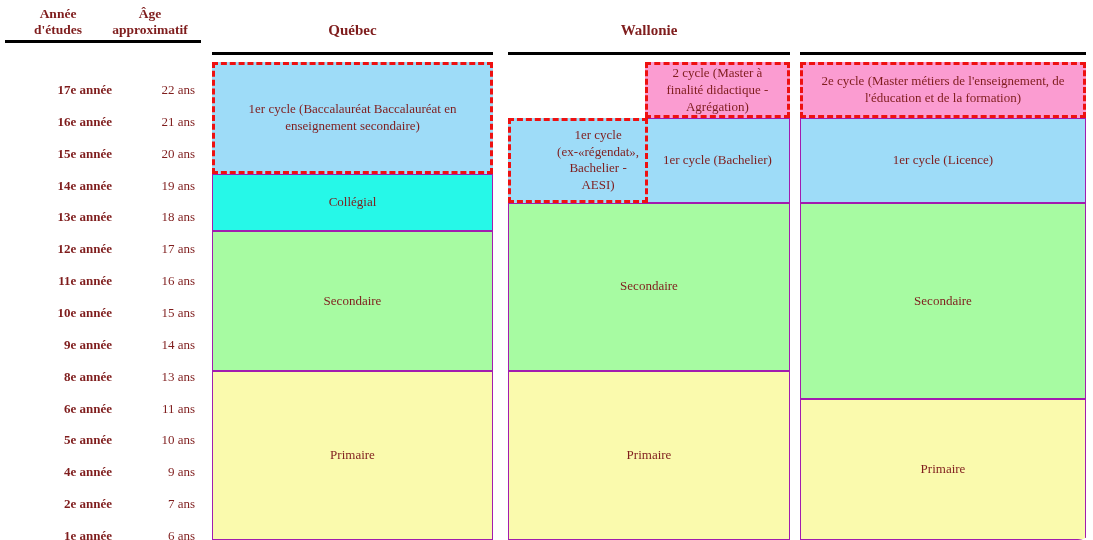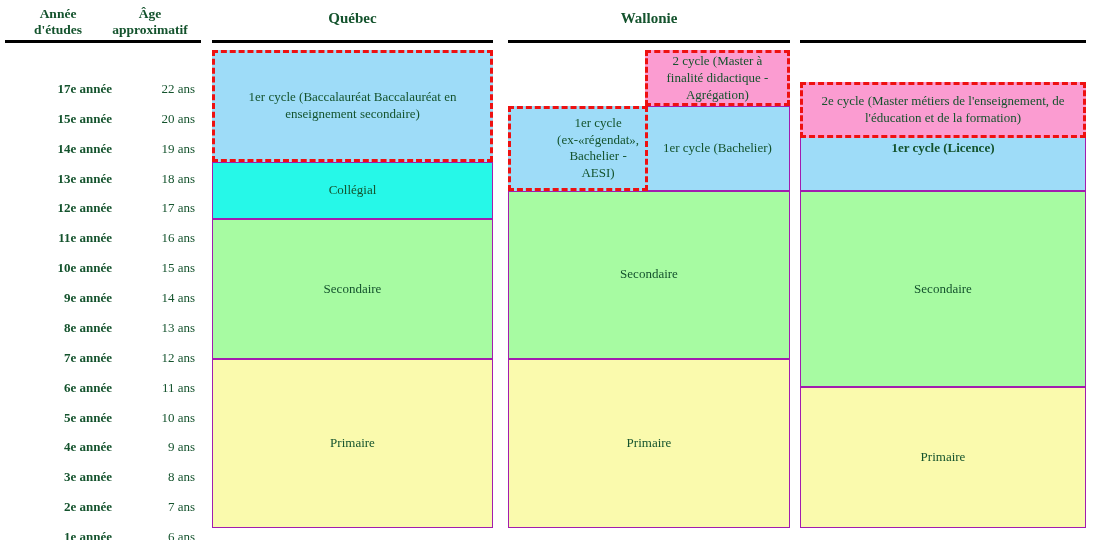--- a/index.html
+++ b/index.html
@@ -1,33 +1,33 @@
 <!DOCTYPE html>
 <html><head>
 <meta charset="utf-8">
 <style>
   html,body{margin:0;padding:0;background:#ffffff;}
   .canvas{
     position:relative;width:1093px;height:540px;background:#ffffff;
-    font-family:"Liberation Serif","DejaVu Serif",serif;color:#14532d;overflow:hidden;border-radius:15px;
+    font-family:"Liberation Serif","DejaVu Serif",serif;color:#7f1d1d;overflow:hidden;border-radius:15px;
   }
   
   .lt{position:absolute;left:5px;top:0;width:198px;height:540px;}
   .lt-h{position:absolute;top:6px;font-weight:bold;font-size:13.5px;line-height:1.22;
         text-align:center;white-space:pre-line;}
   .lt-h1{left:3px;width:100px;}
   .lt-h2{left:90px;width:110px;}
   .lt-rule{position:absolute;left:0;top:40px;width:196px;height:3px;background:#000;}
   .lt-rows{position:absolute;left:0;top:50px;width:198px;height:478px;
            display:flex;flex-direction:column;margin-top:24px;}
   .lt-row{flex:1;display:flex;align-items:center;font-size:13px;}
   .lt-row .y{width:107px;text-align:right;font-weight:bold;}
   .lt-row .a{flex:1;text-align:right;padding-right:8px;}
   
-  .col{position:absolute;top:0;height:392px;}
+  .col{position:absolute;top:12px;height:392px;}
   .col-header{position:absolute;top:10px;left:0;width:100%;text-align:center;
               font-weight:bold;font-size:15px;}
   .col-rule{position:absolute;left:0;top:40px;width:100%;height:3px;background:#000;}
   .col-body{position:absolute;left:0;top:50px;width:100%;height:478px;}
   
   .seg{position:absolute;box-sizing:border-box;display:flex;align-items:center;
        justify-content:center;text-align:center;font-size:13px;line-height:1.3;}
   .seg.solid{border:1px solid #a21caf;z-index:1;}
   .seg.dashed{border:3px dashed #ee1111;z-index:2;}
   .seg-label{padding:2px 9px;}
@@ -40,20 +40,24 @@
   <div class="lt">
     <div class="lt-h lt-h1">Année
 d'études</div>
     <div class="lt-h lt-h2">Âge
 approximatif</div>
     <div class="lt-rule"></div>
     <div class="lt-rows" id="lt-rows">
         <div class="lt-row">
           <span class="y">17e année</span>
           <span class="a">22 ans</span>
+        </div>
+        <div class="lt-row">
+          <span class="y">16e année</span>
+          <span class="a">21 ans</span>
         </div>
         <div class="lt-row">
           <span class="y">15e année</span>
           <span class="a">20 ans</span>
         </div>
         <div class="lt-row">
           <span class="y">14e année</span>
           <span class="a">19 ans</span>
         </div>
         <div class="lt-row">
@@ -74,38 +78,30 @@
         </div>
         <div class="lt-row">
           <span class="y">9e année</span>
           <span class="a">14 ans</span>
         </div>
         <div class="lt-row">
           <span class="y">8e année</span>
           <span class="a">13 ans</span>
         </div>
         <div class="lt-row">
-          <span class="y">7e année</span>
-          <span class="a">12 ans</span>
-        </div>
-        <div class="lt-row">
           <span class="y">6e année</span>
           <span class="a">11 ans</span>
         </div>
         <div class="lt-row">
           <span class="y">5e année</span>
           <span class="a">10 ans</span>
         </div>
         <div class="lt-row">
           <span class="y">4e année</span>
           <span class="a">9 ans</span>
-        </div>
-        <div class="lt-row">
-          <span class="y">3e année</span>
-          <span class="a">8 ans</span>
         </div>
         <div class="lt-row">
           <span class="y">2e année</span>
           <span class="a">7 ans</span>
         </div>
         <div class="lt-row">
           <span class="y">1e année</span>
           <span class="a">6 ans</span>
         </div>
       </div>
@@ -148,24 +144,24 @@
         </div>
         <div class="seg solid" style="top: 309.294px; height: 168.706px; left: 0px; width: 100%; background: rgb(250, 250, 173);">
           <div class="seg-label">Primaire</div>
         </div>
       </div>
   </div>
 
   <div class="col" id="col-2" style="left:800px;width:286px">
     <div class="col-rule"></div>
     <div class="col-body">
-        <div class="seg dashed" style="top: 0px; height: 56.2353px; left: 0px; width: 100%; background: rgb(251, 156, 209); margin-top: 32px;">
+        <div class="seg dashed" style="top: 0px; height: 56.2353px; left: 0px; width: 100%; background: rgb(251, 156, 209);">
           <div class="seg-label">2e cycle (Master métiers de l'enseignement, de l'éducation et de la formation)</div>
         </div>
-        <div class="seg solid" style="top: 56.2353px; height: 84.3529px; left: 0px; width: 100%; background: rgb(158, 220, 248); font-weight: bold;">
+        <div class="seg solid" style="top: 56.2353px; height: 84.3529px; left: 0px; width: 100%; background: rgb(158, 220, 248);">
           <div class="seg-label">1er cycle (Licence)</div>
         </div>
         <div class="seg solid" style="top: 140.588px; height: 196.824px; left: 0px; width: 100%; background: rgb(167, 251, 162);">
           <div class="seg-label">Secondaire</div>
         </div>
         <div class="seg solid" style="top: 337.412px; height: 140.588px; left: 0px; width: 100%; background: rgb(250, 250, 173);">
           <div class="seg-label">Primaire</div>
         </div>
       </div>
   </div>

